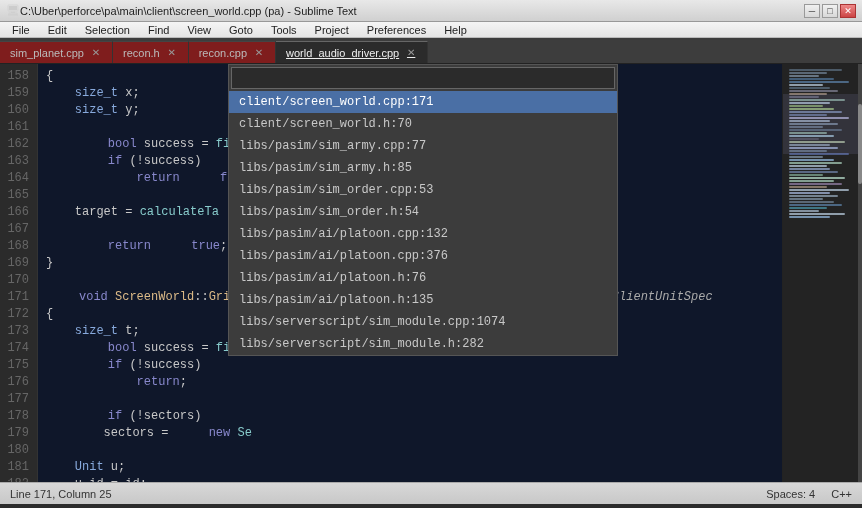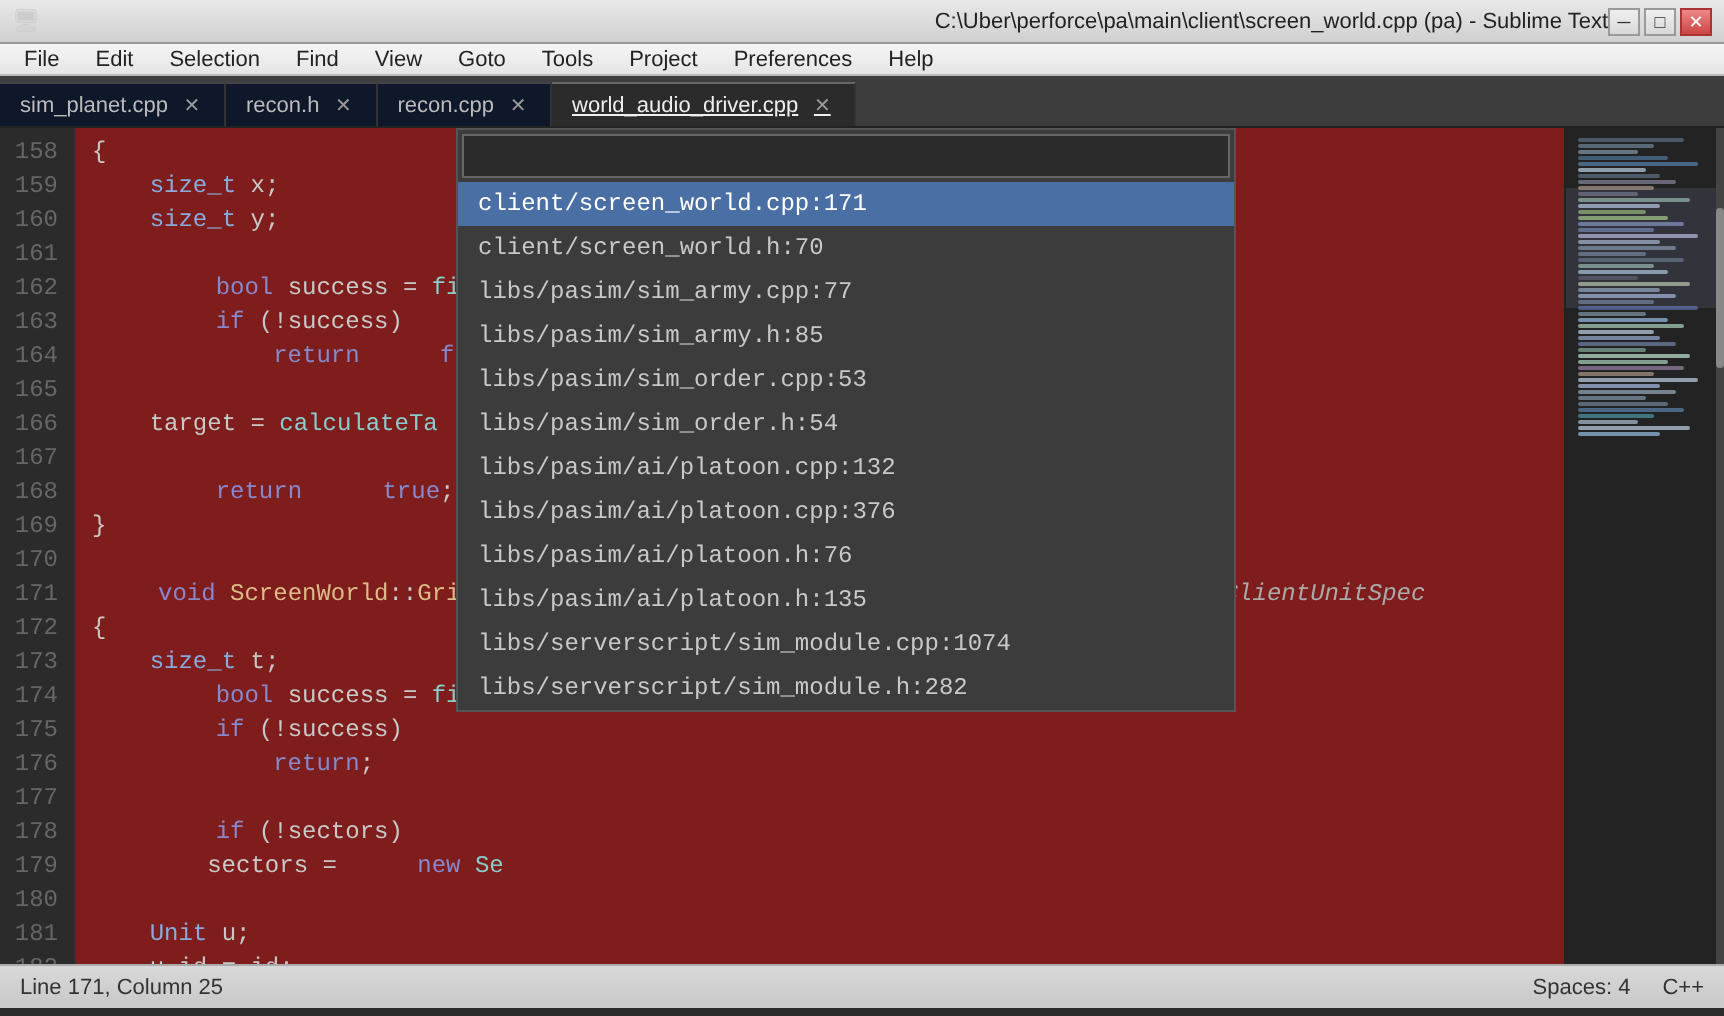--- a/index.html
+++ b/index.html
@@ -8,21 +8,21 @@
     
     #title-bar {
       background: linear-gradient(to bottom, #e8e8e8, #d0d0d0);
       height: 22px;
       display: flex;
       align-items: center;
       padding: 0 6px;
       border-bottom: 1px solid #999;
       justify-content: space-between;
     }
-    #title-text { font-size: 11px; color: #222; flex: 1; text-align: right; }
+    #title-text { font-size: 11px; color: #222; flex: 1; text-align: left; }
     #window-controls { display: flex; gap: 2px; }
     .win-btn {
       width: 16px; height: 14px; font-size: 9px;
       display: flex; align-items: center; justify-content: center;
       border: 1px solid #999; background: linear-gradient(to bottom, #f0f0f0, #d8d8d8);
       cursor: pointer; color: #333;
     }
     .win-btn.close { background: linear-gradient(to bottom, #e88, #c44); color: white; border-color: #a33; }
 
     
@@ -52,21 +52,21 @@
       border-bottom: 1px solid #222;
     }
     .tab {
       height: 22px;
       padding: 0 10px;
       display: flex;
       align-items: center;
       gap: 6px;
       font-size: 11px;
       color: #bbb;
-      background: #0f172a;
+      background: #7f1d1d;
       border-right: 1px solid #333;
       border-top: 1px solid #444;
       cursor: pointer;
       white-space: nowrap;
     }
     .tab.active {
       background: #2b2b2b;
       color: #eee;
       border-top: 1px solid #666;
       text-decoration: underline;
@@ -78,21 +78,21 @@
 
     
     #main {
       display: flex;
       height: calc(508px - 22px - 20px - 26px - 22px);
     }
 
     
     #code-area {
       flex: 1;
-      background: #7f1d1d;
+      background: #0f172a;
       font-family: 'Courier New', monospace;
       font-size: 12px;
       overflow: hidden;
       position: relative;
     }
 
     .code-content {
       display: flex;
       height: 100%;
     }

